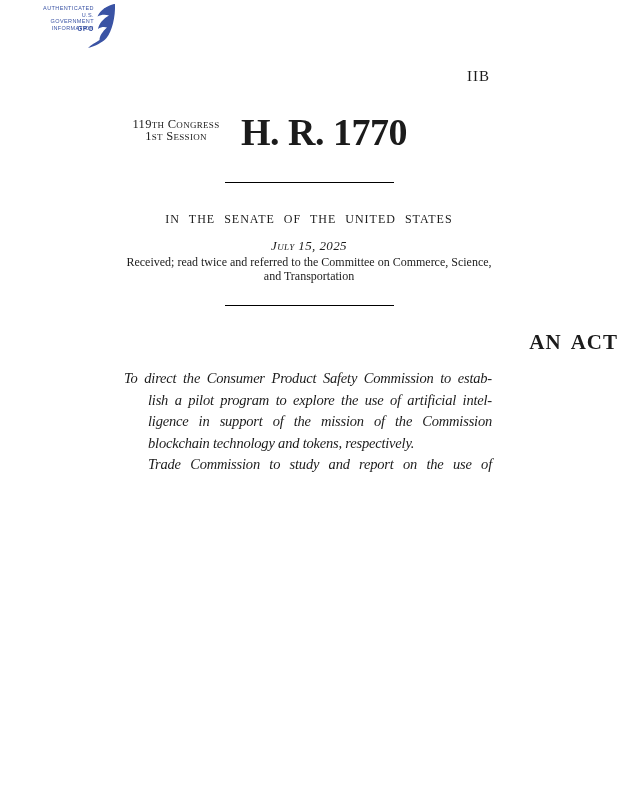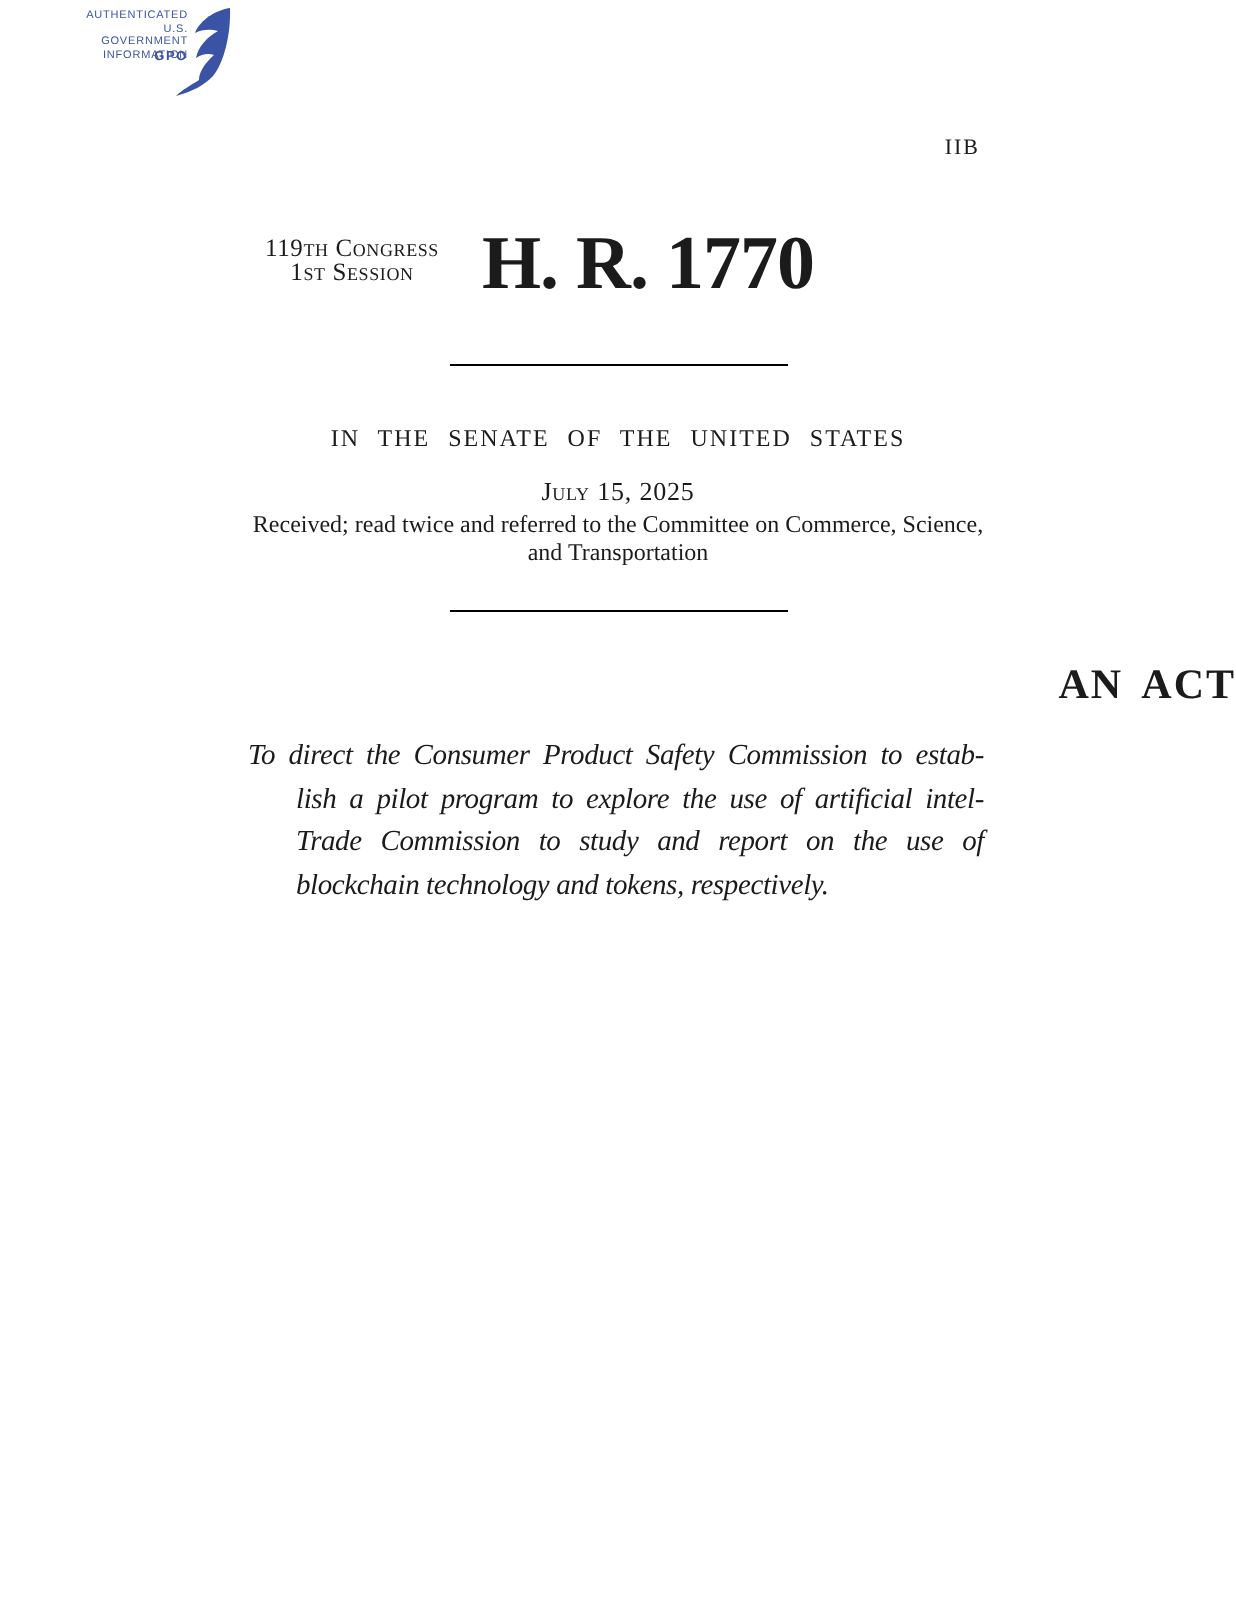--- a/index.html
+++ b/index.html
@@ -27,21 +27,21 @@
     text-align: right;
     font-family: "Liberation Sans", sans-serif;
     font-size: 6.5px; font-weight: bold; letter-spacing: 0.8px;
     color: #3a53a4;
   }
   .stamp-eagle { position: absolute; left: 49px; top: 0; }
 
   
   .calendar-code {
     position: absolute; right: 128px; top: 68px;
-    font-size: 11px; letter-spacing: 1px;
+    font-size: 15px; letter-spacing: 1px;
   }
 
   
   .congress-block {
     position: absolute; left: 122px; top: 119px; width: 108px;
     text-align: center;
     font-size: 12.5px; line-height: 11.5px;
     font-variant: small-caps;
     letter-spacing: 0.3px;
   }
@@ -60,21 +60,21 @@
   
   .chamber-heading {
     position: absolute; left: 0; right: 0; top: 212px;
     text-align: center;
     font-size: 12px; letter-spacing: 1px; word-spacing: 5px;
     white-space: nowrap;
   }
   .date-line {
     position: absolute; left: 0; right: 0; top: 238px;
     text-align: center;
-    font-size: 13px; font-variant: small-caps; letter-spacing: 0.4px;
+    font-size: 13px; font-variant: small-caps; letter-spacing: 0.4px; font-style: italic;
   }
   .referral-text {
     position: absolute; left: 0; right: 0; top: 255px;
     text-align: center;
     font-size: 12px; line-height: 14px;
   }
 
   
   .act-heading {
     position: absolute; left: 0; right: 0; top: 330px;
@@ -125,15 +125,16 @@
   <div>Received; read twice and referred to the Committee on Commerce, Science,</div>
   <div>and Transportation</div>
 </div>
 
 <div class="rule rule-2"></div>
 
 <div class="act-heading">AN ACT</div>
 <div class="act-text">
   <div class="act-line">To direct the Consumer Product Safety Commission to estab-</div>
   <div class="act-line indent">lish a pilot program to explore the use of artificial intel-</div>
+  <div class="act-line indent">ligence in support of the mission of the Commission</div>
+  <div class="act-line indent last">blockchain technology and tokens, respectively.</div>
   <div class="act-line indent">Trade Commission to study and report on the use of</div>
-  <div class="act-line indent last">blockchain technology and tokens, respectively.</div>
 </div>
 
 </body></html>

